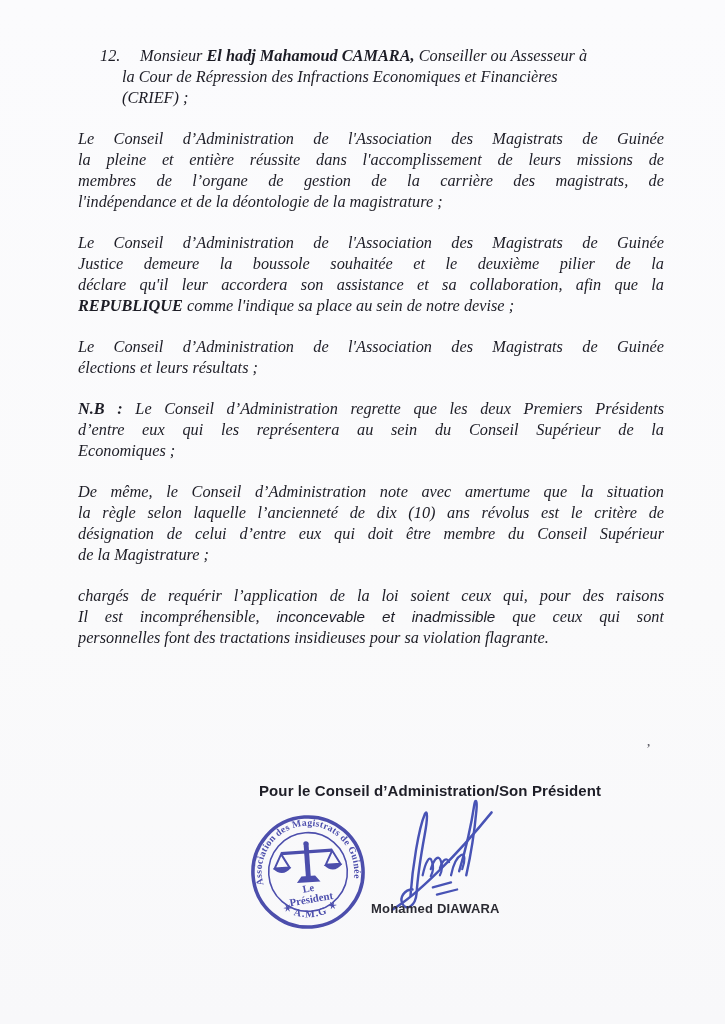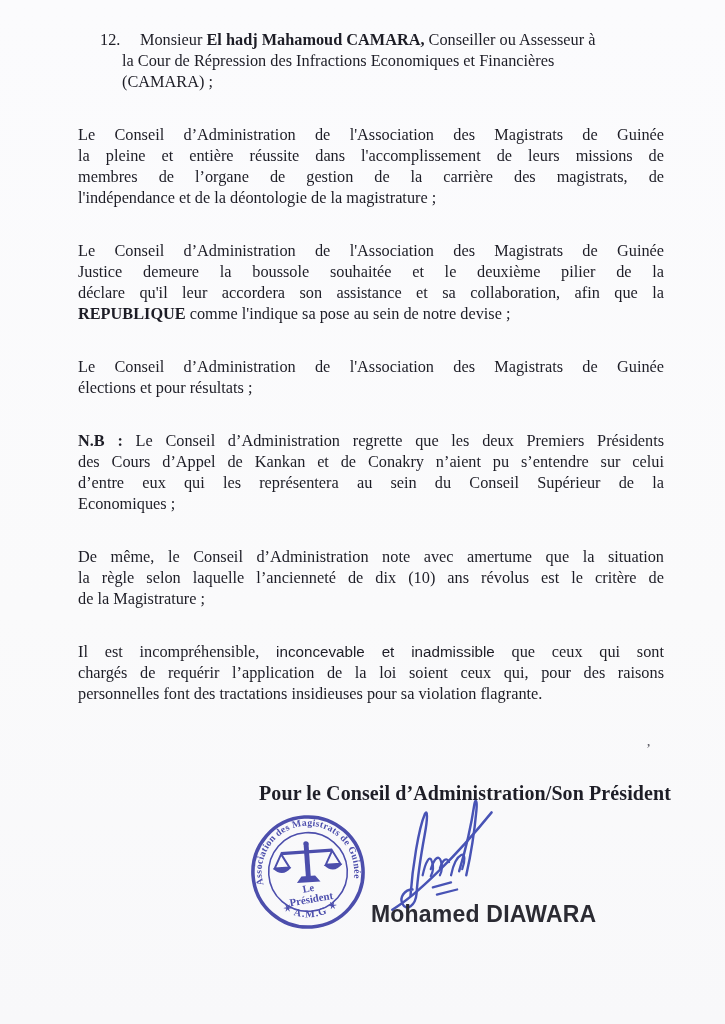--- a/index.html
+++ b/index.html
@@ -15,104 +15,105 @@
     width:725px;height:1024px;
     margin:0 auto;
     background:linear-gradient(180deg,#fbfbfd 0%,#fafafb 60%,#f8f8fa 100%);
     overflow:hidden;
     font-family:"Liberation Serif","DejaVu Serif",serif;
     font-size:16.3px;
     color:var(--ink);
   }
   .body-col{
     position:absolute;
-    left:78px;top:29px;
+    left:78px;top:45px;
     width:586px;
+    font-style:italic;
   }
   .line{
     height:21px;
     line-height:21px;
     overflow:hidden;
     text-align:left;
     white-space:nowrap;
   }
   .line.j{
     text-align:justify;
     text-align-last:justify;
     white-space:normal;
   }
   .line.j::after{content:"";display:inline-block;width:100%;height:0;}
-  .block{margin-top:32px;}
+  .block{margin-top:20px;}
   .item12{margin-left:22px;margin-top:0;}
   .item12 .hang{padding-left:22px;}
   .num{display:inline-block;width:29px;margin-right:11px;}
   .run.b{font-weight:700;}
   .run.sans{font-family:"Liberation Sans","DejaVu Sans",sans-serif;font-size:15.2px;}
   .sig-heading{
     position:absolute;left:259px;top:782px;
-    font-family:Liberation Serif, serif;
-    font-weight:700;font-size:20px;color:#1e1e27;
+    font-family:Liberation Sans, sans-serif;
+    font-weight:700;font-size:15px;color:#1e1e27;
     letter-spacing:.1px;white-space:nowrap;
   }
   .stamp-wrap{position:absolute;left:249px;top:813px;width:118px;height:118px;transform:rotate(-4deg);opacity:.92;}
   .sig-wrap{position:absolute;left:376px;top:794px;width:142px;height:124px;opacity:.95;}
   .sig-name{
     position:absolute;left:371px;top:901px;
     font-family:"Liberation Sans","DejaVu Sans",sans-serif;
-    font-weight:700;font-size:23px;color:#2b2b33;
+    font-weight:700;font-size:13px;color:#2b2b33;
     letter-spacing:.2px;white-space:nowrap;
   }
   .stray{position:absolute;left:646px;top:741px;font-size:15px;color:#55555e;}
   .stamp-stroke{stroke:var(--stamp-blue);fill:none;}
   .stamp-fill{fill:var(--stamp-blue);stroke:none;}
   .stamp-text{fill:var(--stamp-blue);font-family:"Liberation Serif","DejaVu Serif",serif;font-weight:bold;}
   .sig-stroke{stroke:var(--sig-blue);fill:none;stroke-linecap:round;stroke-linejoin:round;}
 </style>
 </head>
 <body>
 
 <div class="doc">
 
   <div class="body-col">
     <div class="block item12" id="item12">
         <div class="line"><span class="num">12.</span><span class="run">Monsieur </span><span class="run b">El hadj Mahamoud CAMARA,</span><span class="run"> Conseiller ou Assesseur à</span></div>
         <div class="line hang"><span class="run">la Cour de Répression des Infractions Economiques et Financières</span></div>
-        <div class="line hang"><span class="run">(CAMARA) ;</span></div>
+        <div class="line hang"><span class="run">(CRIEF) ;</span></div>
       </div>
     <div id="paras">
         <div class="block para">
           <div class="line j"><span class="run">Le Conseil d’Administration de l'Association des Magistrats de Guinée</span></div>
           <div class="line j"><span class="run">la pleine et entière réussite dans l'accomplissement de leurs missions de</span></div>
           <div class="line j"><span class="run">membres de l’organe de gestion de la carrière des magistrats, de</span></div>
           <div class="line"><span class="run">l'indépendance et de la déontologie de la magistrature ;</span></div>
         </div>
         <div class="block para">
           <div class="line j"><span class="run">Le Conseil d’Administration de l'Association des Magistrats de Guinée</span></div>
           <div class="line j"><span class="run">Justice demeure la boussole souhaitée et le deuxième pilier de la</span></div>
           <div class="line j"><span class="run">déclare qu'il leur accordera son assistance et sa collaboration, afin que la</span></div>
-          <div class="line"><span class="run b">REPUBLIQUE</span><span class="run"> comme l'indique sa pose au sein de notre devise ;</span></div>
+          <div class="line"><span class="run b">REPUBLIQUE</span><span class="run"> comme l'indique sa place au sein de notre devise ;</span></div>
         </div>
         <div class="block para">
           <div class="line j"><span class="run">Le Conseil d’Administration de l'Association des Magistrats de Guinée</span></div>
-          <div class="line"><span class="run">élections et pour résultats ;</span></div>
+          <div class="line"><span class="run">élections et leurs résultats ;</span></div>
         </div>
         <div class="block para">
           <div class="line j"><span class="run b">N.B : </span><span class="run">Le Conseil d’Administration regrette que les deux Premiers Présidents</span></div>
-          <div class="line j"><span class="run">des Cours d’Appel de Kankan et de Conakry n’aient pu s’entendre sur celui</span></div>
           <div class="line j"><span class="run">d’entre eux qui les représentera au sein du Conseil Supérieur de la</span></div>
           <div class="line"><span class="run">Economiques ;</span></div>
         </div>
         <div class="block para">
           <div class="line j"><span class="run">De même, le Conseil d’Administration note avec amertume que la situation</span></div>
           <div class="line j"><span class="run">la règle selon laquelle l’ancienneté de dix (10) ans révolus est le critère de</span></div>
+          <div class="line j"><span class="run">désignation de celui d’entre eux qui doit être membre du Conseil Supérieur</span></div>
           <div class="line"><span class="run">de la Magistrature ;</span></div>
         </div>
         <div class="block para">
+          <div class="line j"><span class="run">chargés de requérir l’application de la loi soient ceux qui, pour des raisons</span></div>
           <div class="line j"><span class="run">Il est incompréhensible, </span><span class="run sans">inconcevable et inadmissible</span><span class="run"> que ceux qui sont</span></div>
-          <div class="line j"><span class="run">chargés de requérir l’application de la loi soient ceux qui, pour des raisons</span></div>
           <div class="line"><span class="run">personnelles font des tractations insidieuses pour sa violation flagrante.</span></div>
         </div>
       </div>
   </div>
 
   <div class="sig-heading">Pour le Conseil d’Administration/Son Président</div>
 
   <div class="stamp-wrap">
     <svg viewBox="0 0 120 120" width="118" height="118">
       <circle class="stamp-stroke" cx="60" cy="60" r="56" stroke-width="3.6"></circle>

